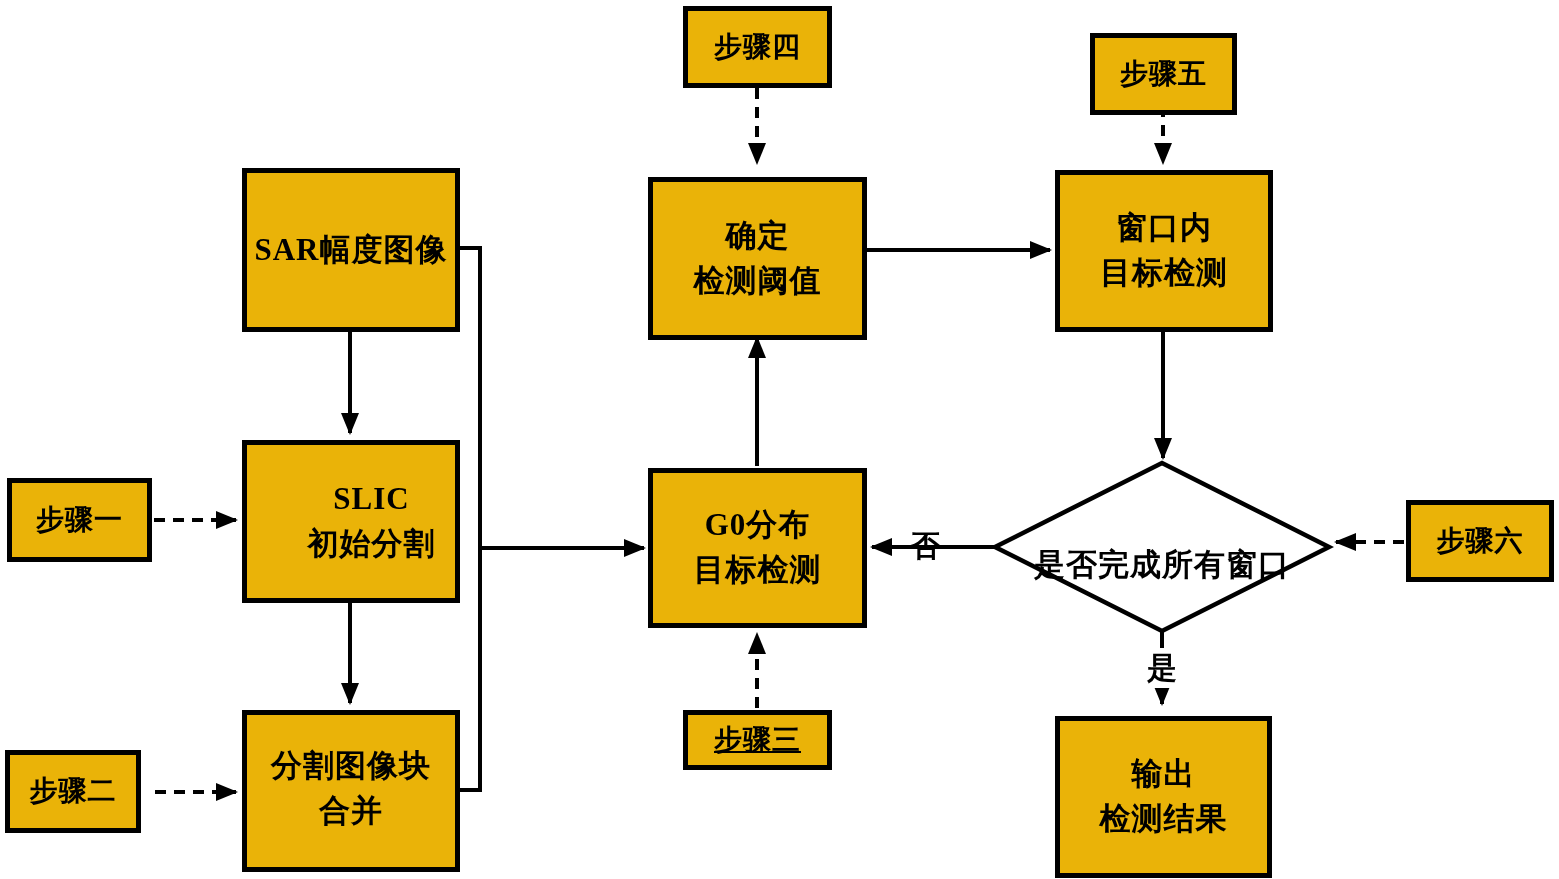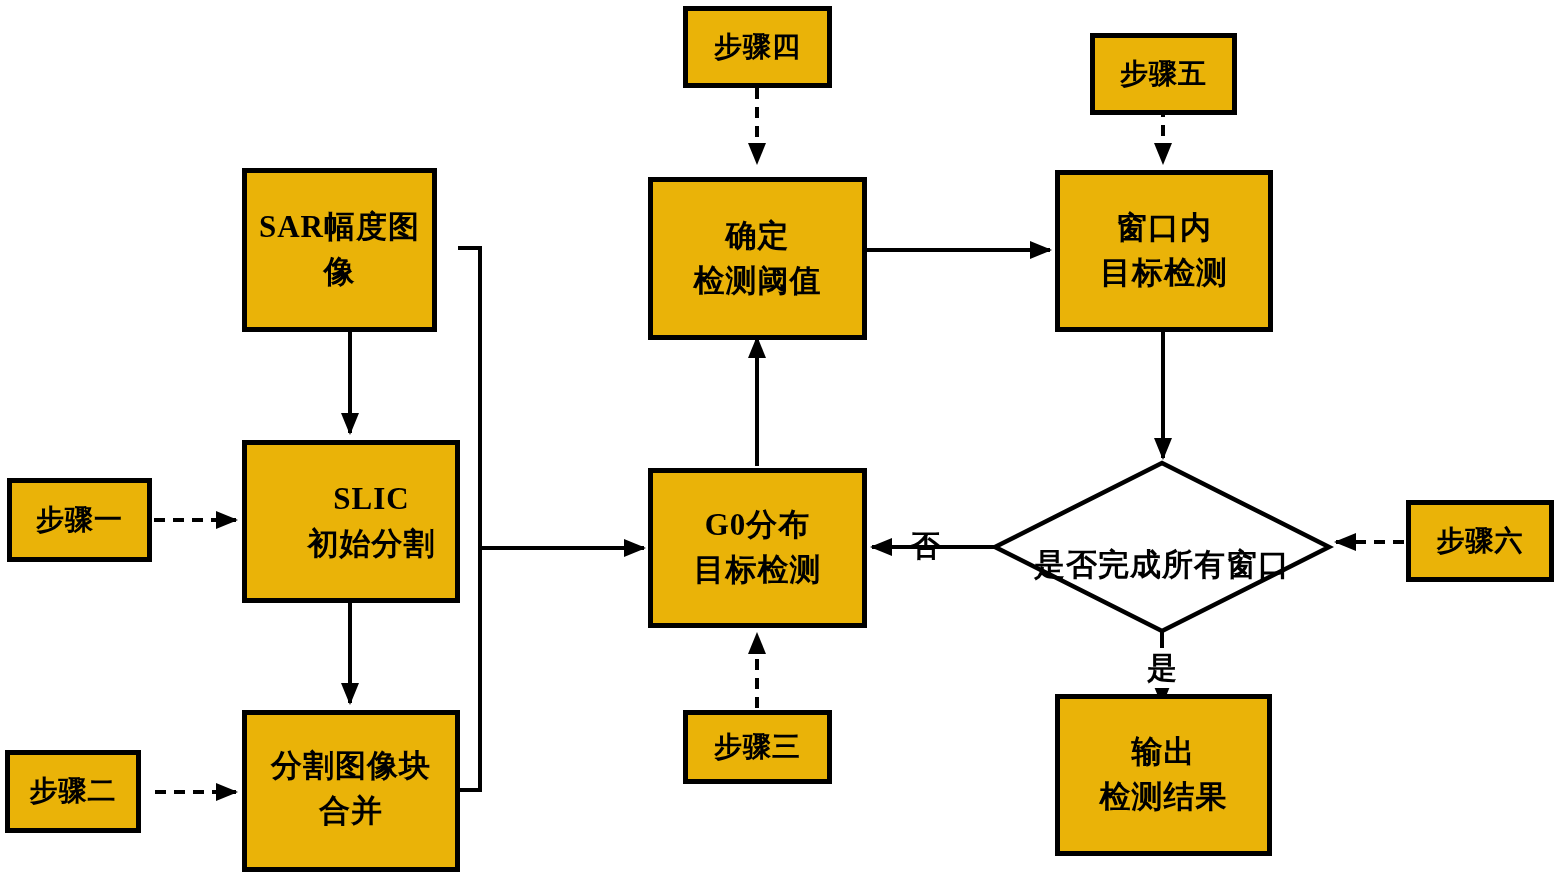--- a/index.html
+++ b/index.html
@@ -54,33 +54,33 @@
   <line x1="154" y1="520" x2="236" y2="520" stroke="#000" stroke-width="4" stroke-dasharray="11,8" marker-end="url(#arrow)"></line>
   <line x1="155" y1="792" x2="236" y2="792" stroke="#000" stroke-width="4" stroke-dasharray="11,8" marker-end="url(#arrow)"></line>
   <line x1="757" y1="708" x2="757" y2="634" stroke="#000" stroke-width="4" stroke-dasharray="11,8" marker-end="url(#arrow)"></line>
   <line x1="1404" y1="542" x2="1336" y2="542" stroke="#000" stroke-width="4" stroke-dasharray="11,8" marker-end="url(#arrow)"></line>
 </svg>
 
 <div class="node step" style="left:683px;top:6px;width:149px;height:82px;">步骤四</div>
 <div class="node step" style="left:1090px;top:5px;width:147px;height:82px;margin-top:28px;">步骤五</div>
 <div class="node step" style="left:7px;top:478px;width:145px;height:84px;">步骤一</div>
 <div class="node step" style="left:5px;top:750px;width:136px;height:83px;font-family:Liberation Serif, serif;">步骤二</div>
-<div class="node step" style="left:683px;top:710px;width:149px;height:74px;">步骤三</div>
+<div class="node step" style="left:683px;top:710px;width:149px;height:60px;text-decoration:underline;">步骤三</div>
 <div class="node step" style="left:1406px;top:500px;width:148px;height:82px;">步骤六</div>
 
-<div class="node proc" style="left:242px;top:168px;width:195px;height:164px;">SAR幅度图像</div>
+<div class="node proc" style="left:242px;top:168px;width:218px;height:164px;">SAR幅度图像</div>
 <div class="node proc" style="left:648px;top:170px;width:219px;height:163px;margin-top:7px;">确定
 检测阈值</div>
 <div class="node proc" style="left:1055px;top:170px;width:218px;height:162px;text-align:center;">窗口内
 目标检测</div>
 <div class="node proc" style="left:242px;top:440px;width:218px;height:163px;padding-left:41px;">SLIC
 初始分割</div>
 <div class="node proc" style="left:648px;top:468px;width:219px;height:160px;">G0分布
 目标检测</div>
 <div class="node proc" style="left:242px;top:710px;width:218px;height:162px;font-family:Liberation Mono, monospace;">分割图像块
 合并</div>
-<div class="node proc" style="left:1055px;top:694px;width:217px;height:162px;text-align:center;">输出
+<div class="node proc" style="left:1055px;top:716px;width:217px;height:162px;text-align:center;">输出
 检测结果</div>
 
 <div class="float-label diamond-label" style="left:1000px;top:524px;width:324px;height:46px;margin-top:18px;">是否完成所有窗口</div>
 
 <div class="float-label on-line" style="left:903px;top:522px;width:44px;height:48px;">否</div>
 <div class="float-label break-line" style="left:1142px;top:648px;width:40px;height:40px;">是</div>
 
 </body></html>

